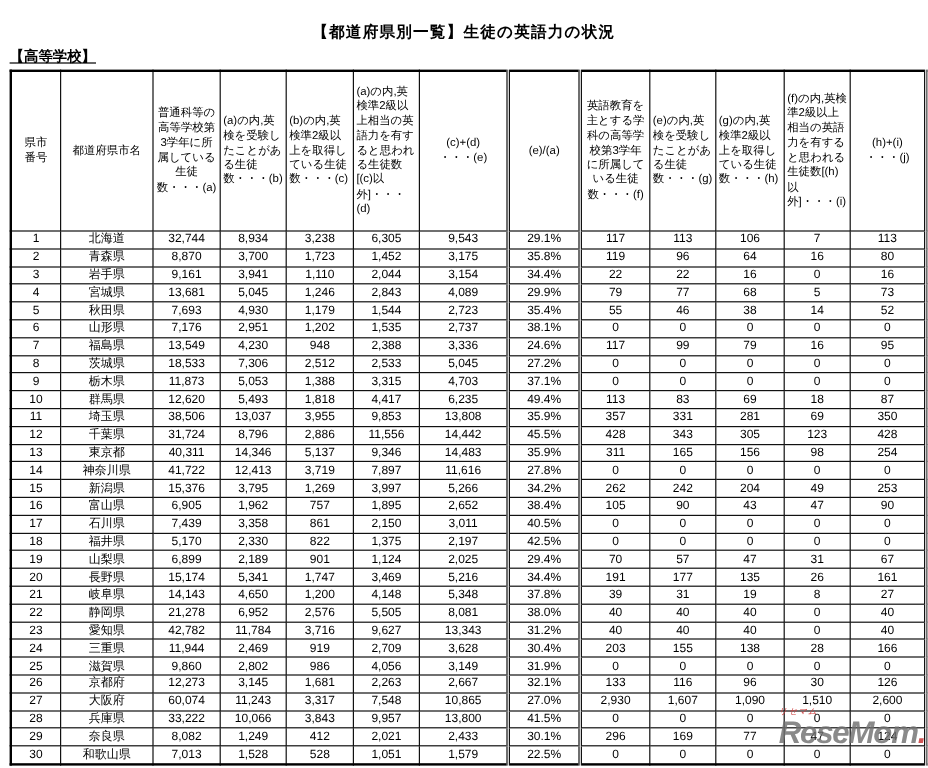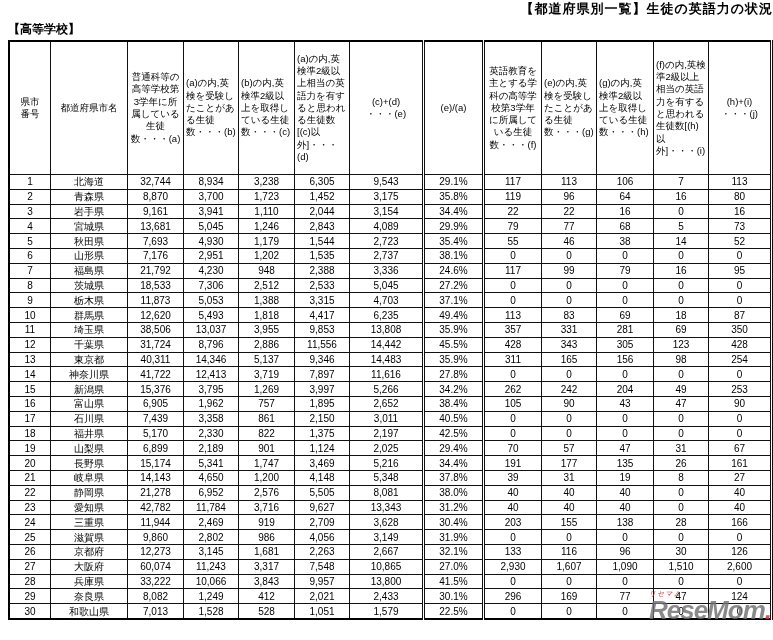--- a/index.html
+++ b/index.html
@@ -1,24 +1,24 @@
 <!DOCTYPE html>
 <html><head>
 <meta charset="utf-8">
 <style>
   html,body{margin:0;padding:0;}
   body{
     width:773px;height:640px;background:#ffffff;position:relative;overflow:hidden;
     color:#000;font-family:"Liberation Sans","DejaVu Sans",sans-serif;
   }
   .title{
-    text-align:right;font-size:13px;font-weight:bold;letter-spacing:1px;
+    margin-top:18px;text-align:center;font-size:13px;font-weight:bold;letter-spacing:1px;
   }
   .section-label{
-    margin:3px 0 2px 8px;font-size:12px;font-weight:bold;
+    margin:3px 0 2px 8px;font-size:12px;font-weight:bold;text-decoration:underline;
   }
   table{
     border-collapse:collapse;table-layout:fixed;margin-left:8px;width:757px;
     border:2px solid #000;
   }
   th,td{border:1px solid #111;overflow:hidden;}
   th{
     font-weight:normal;font-size:9.5px;line-height:12.3px;padding:1px 2px;
     text-align:center;vertical-align:middle;white-space:pre-line;word-break:break-all;
     height:130px;
@@ -167,21 +167,21 @@
         <td class="c9">0</td>
         <td class="c10">0</td>
         <td class="c11">0</td>
         <td class="c12">0</td>
         <td class="c13">0</td>
         <td class="c14 dbl-l">–</td>
       </tr>
       <tr>
         <td class="c1">7</td>
         <td class="c2">福島県</td>
-        <td class="c3">21,792</td>
+        <td class="c3">13,549</td>
         <td class="c4">4,230</td>
         <td class="c5">948</td>
         <td class="c6">2,388</td>
         <td class="c7">3,336</td>
         <td class="c8 dbl-l dbl-r">24.6%</td>
         <td class="c9">117</td>
         <td class="c10">99</td>
         <td class="c11">79</td>
         <td class="c12">16</td>
         <td class="c13">95</td>

